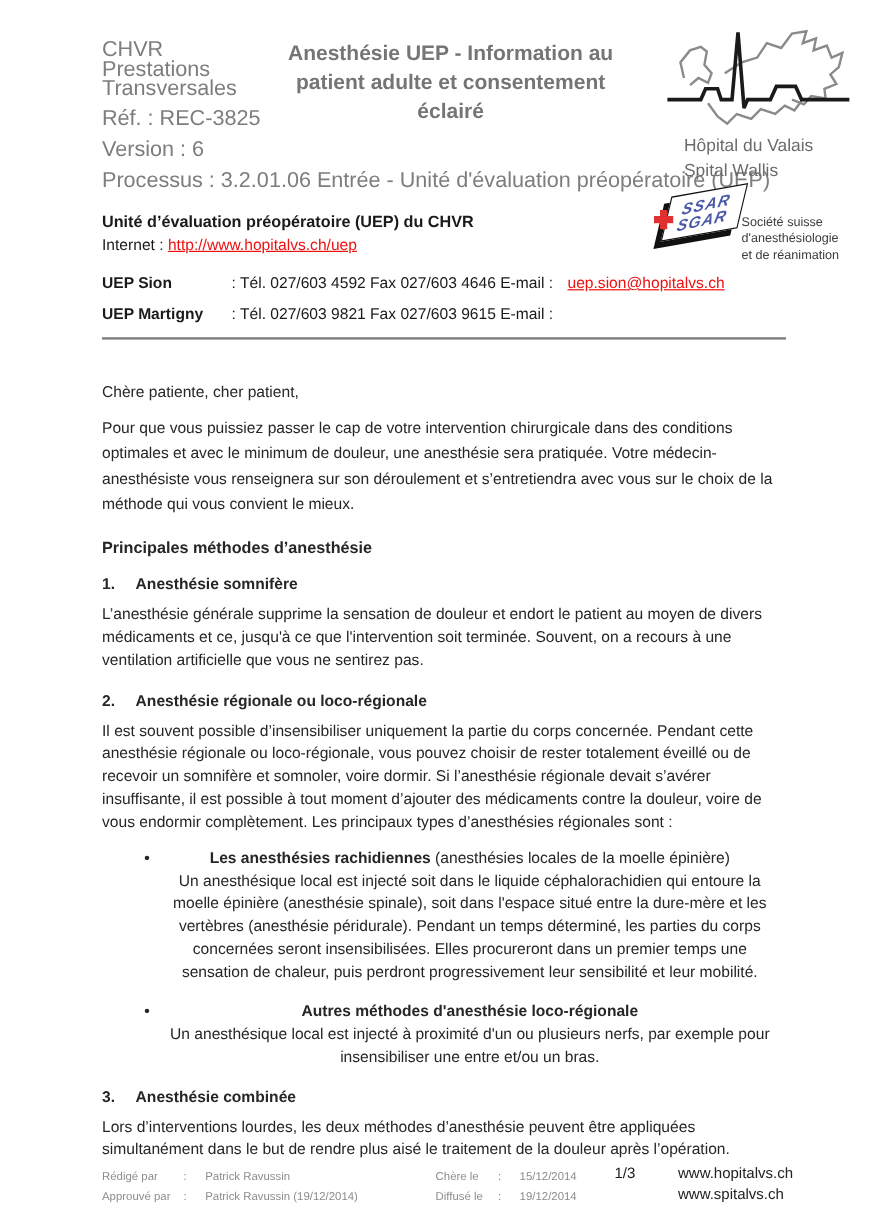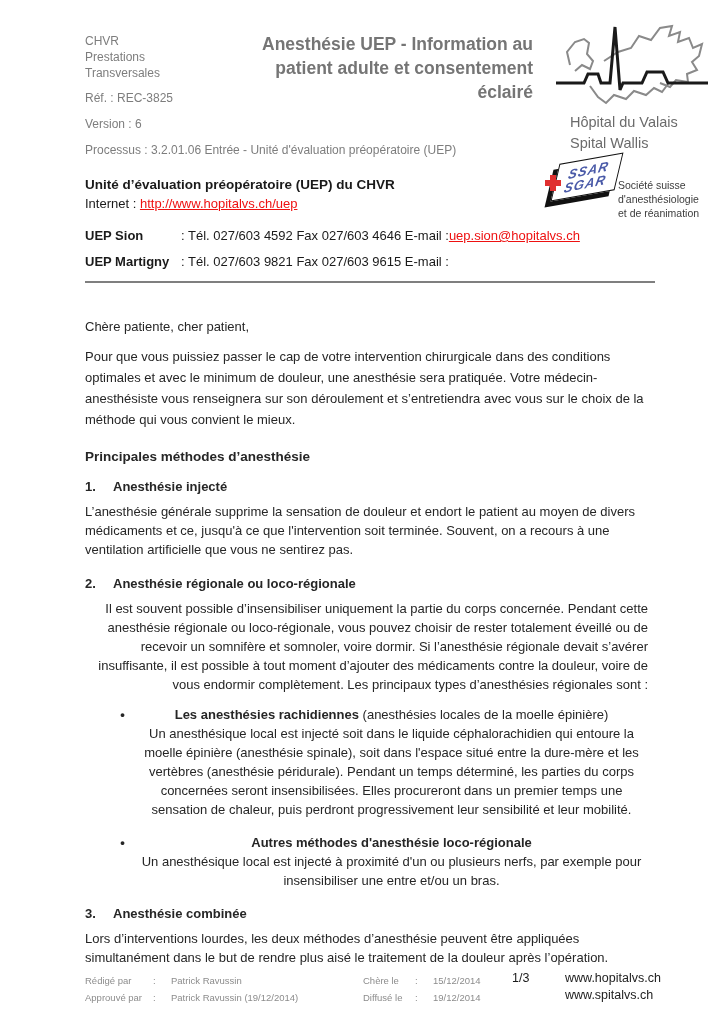--- a/index.html
+++ b/index.html
@@ -3,27 +3,27 @@
 <meta charset="utf-8">
 <style>
   * { margin:0; padding:0; box-sizing:border-box; }
   html,body { background:#ffffff; }
   body { font-family:"Liberation Sans","DejaVu Sans",sans-serif; }
   .page {
     position:relative; width:725px; height:1024px; background:#ffffff;
     overflow:hidden; margin:0 auto;
   }
   
-  .meta { position:absolute; left:85px; top:33px; color:#7d7d7d; font-size:12px; white-space:nowrap; }
+  .meta { position:absolute; left:85px; top:33px; color:#7d7d7d; font-size:18px; white-space:nowrap; }
   .meta .org-line { line-height:16px; }
   .meta .ref-line { margin-top:9px; line-height:16px; }
   .meta .ver-line { margin-top:10px; line-height:16px; }
   .meta .proc-line { margin-top:10px; line-height:16px; }
 
-  .doc-title { position:absolute; left:218px; top:32px; width:315px; text-align:right;
+  .doc-title { position:absolute; left:218px; top:32px; width:315px; text-align:center;
     color:#757575; font-size:17.5px; font-weight:bold; line-height:24px; }
 
   .valais-logo { position:absolute; left:556px; top:20px; width:152px; }
   .valais-logo svg { display:block; }
   .valais-logo .logo-text { margin-top:2px; padding-left:14px; color:#6b6b6b; font-size:14.5px; line-height:21px; }
 
   
   .uep-banner { position:absolute; left:85px; top:175px; width:572px; text-align:left; }
   .uep-banner .uep-title { font-size:13.5px; font-weight:bold; color:#1a1a1a; line-height:19px; }
   .uep-banner .uep-net { font-size:13px; color:#1a1a1a; line-height:20px; }
@@ -39,34 +39,34 @@
     letter-spacing:1px; transform:rotate(-2deg); }
   .ssar-cross { position:absolute; left:-2px; top:22px; width:16px; height:16px; }
   .ssar-cross .bar-v { position:absolute; left:5px; top:0; width:6px; height:16px; background:#e03030; }
   .ssar-cross .bar-h { position:absolute; left:0; top:5px; width:16px; height:6px; background:#e03030; }
 
   .ssar-caption { position:absolute; left:618px; top:178px; width:100px; text-align:left;
     color:#3c3c3c; font-size:10.5px; line-height:14px; }
 
   
   .contacts { position:absolute; left:85px; top:226px; width:572px; font-size:13px; color:#1a1a1a; }
-  .contact-row { display:flex; line-height:19px; margin-bottom:7px; white-space:nowrap; }
+  .contact-row { display:flex; line-height:19px; margin-bottom:7px; white-space:nowrap;gap:12px; }
   .contact-name { font-weight:bold; width:96px; flex:0 0 96px; }
 
   .rule { position:absolute; left:85px; top:281px; width:570px; height:2px; background:#7f7f7f; }
 
   
   .body-block { position:absolute; left:85px; top:317px; width:563px; color:#262626; font-size:13px; line-height:19px; }
   .salutation { margin-bottom:10px; }
   .intro { line-height:21px; margin-bottom:17px; }
   .main-heading { font-size:13.5px; font-weight:bold; line-height:19px; margin-bottom:11px; }
   .num-heading { font-weight:bold; line-height:19px; margin-bottom:6px; display:flex; }
   .num-heading .num { width:28px; flex:0 0 28px; }
   .sec-p { margin-bottom:15px; }
-  .sec-p.tight { margin-bottom:11px;text-align:right; }
+  .sec-p.tight { margin-bottom:11px; }
   .bullets { margin-left:25px; }
   .bullet-item { display:flex; margin-bottom:14px;text-align:center; }
   .bullet-marker { width:25px; flex:0 0 25px; }
   .bullet-marker::before { content:"\2022"; font-weight:bold; }
   .bullet-body { flex:1; }
   .b-bold { font-weight:bold; }
 
   
   .footer { position:absolute; left:0; top:970px; width:675px; height:44px; }
   .f-left { position:absolute; left:85px; top:2px; font-size:9.5px; color:#8c8c8c; }
@@ -150,21 +150,21 @@
   <div class="rule"></div>
 
   <div class="body-block">
     <div class="salutation">Chère patiente, cher patient,</div>
     <p class="intro">Pour que vous puissiez passer le cap de votre intervention chirurgicale dans des conditions optimales et avec le minimum de douleur, une anesthésie sera pratiquée. Votre médecin-anesthésiste vous renseignera sur son déroulement et s’entretiendra avec vous sur le choix de la méthode qui vous convient le mieux.</p>
 
     <div class="main-heading">Principales méthodes d’anesthésie</div>
 
     <div class="num-heading">
       <span class="num">1.</span>
-      <span>Anesthésie injecté</span>
+      <span>Anesthésie somnifère</span>
     </div>
     <p class="sec-p">L’anesthésie générale supprime la sensation de douleur et endort le patient au moyen de divers médicaments et ce, jusqu'à ce que l'intervention soit terminée. Souvent, on a recours à une ventilation artificielle que vous ne sentirez pas.</p>
 
     <div class="num-heading">
       <span class="num">2.</span>
       <span>Anesthésie régionale ou loco-régionale</span>
     </div>
     <p class="sec-p tight">Il est souvent possible d’insensibiliser uniquement la partie du corps concernée. Pendant cette anesthésie régionale ou loco-régionale, vous pouvez choisir de rester totalement éveillé ou de recevoir un somnifère et somnoler, voire dormir. Si l’anesthésie régionale devait s’avérer insuffisante, il est possible à tout moment d’ajouter des médicaments contre la douleur, voire de vous endormir complètement. Les principaux types d’anesthésies régionales sont :</p>
 
     <div class="bullets">

